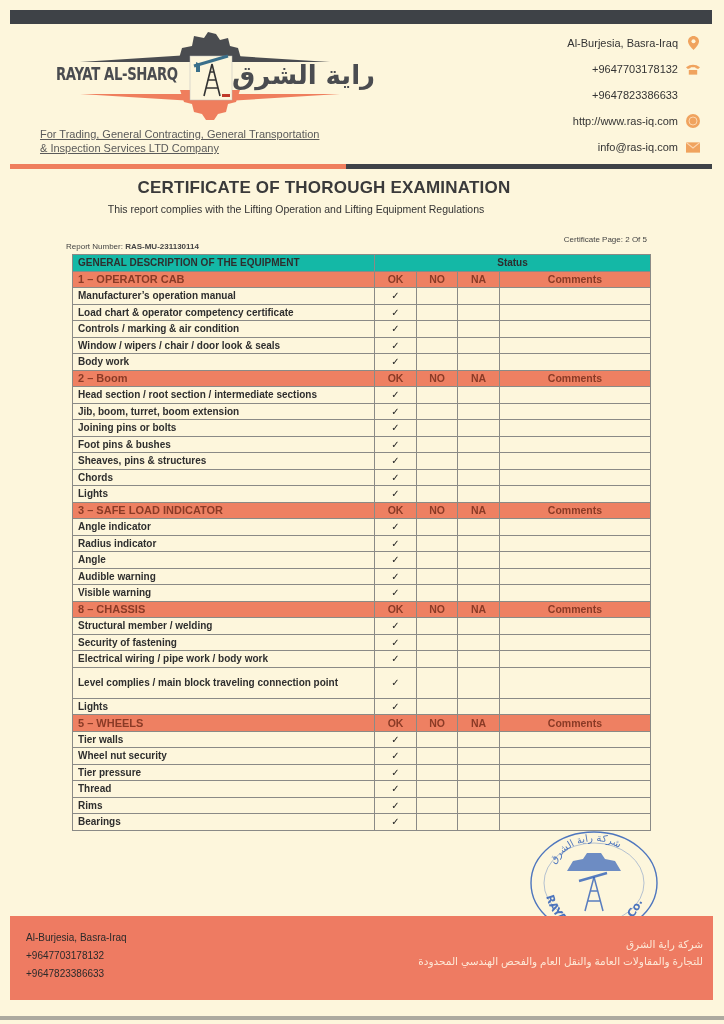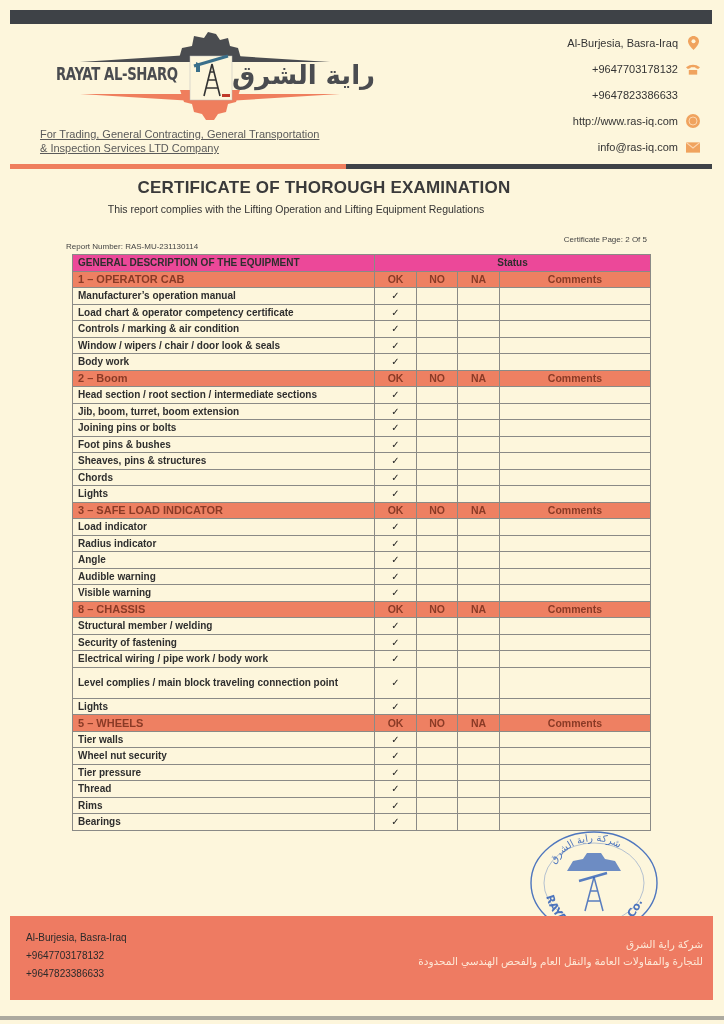--- a/index.html
+++ b/index.html
@@ -23,27 +23,27 @@
   .contact-row .ci { width: 14px; height: 14px; display: inline-flex; align-items: center; justify-content: center; }
   .contact-row .ci-empty { width: 14px; height: 14px; }
 
   .rule-orange { position: absolute; left: 10px; top: 164px; width: 336px; height: 5px; background: #ef7e5d; }
   .rule-dark { position: absolute; left: 346px; top: 164px; width: 366px; height: 5px; background: #3e4247; }
 
   .title { position: absolute; left: 0; top: 178px; width: 648px; text-align: center; font-size: 17px; font-weight: bold; color: #3a3a3a; letter-spacing: 0.2px; }
   .subtitle { position: absolute; left: 0; top: 203px; width: 592px; text-align: center; font-size: 10.5px; color: #333; }
 
   .report-no { position: absolute; left: 66px; top: 242px; font-size: 8px; color: #444; }
-  .report-no b { font-weight: normal; }
+  .report-no b { font-weight: bold; }
   .cert-page { position: absolute; right: 77px; top: 235px; font-size: 8px; color: #444; }
 
   table.exam { position: absolute; left: 72px; top: 254px; width: 578px; border-collapse: collapse; table-layout: fixed; font-size: 10px; }
   table.exam td { border: 1px solid #8a8a86; height: 16.5px; padding: 0 5px; font-weight: bold; color: #2e2e2e; vertical-align: middle; }
   table.exam td.c { text-align: center; padding: 0; }
-  table.exam tr.hdr td { background: #ec4899; }
+  table.exam tr.hdr td { background: #14b8a6; }
   table.exam tr.sec td { background: #ee8062; color: #8a3a26; font-size: 10.5px; }
   table.exam tr.sec td.sec-title { font-size: 11px; }
   table.exam tr.tall td { height: 31px; line-height: 14px; }
   .chk { font-weight: normal; font-size: 10px; color: #222; }
 
   .footer { position: absolute; left: 10px; top: 916px; width: 703px; height: 84px; background: #ee7b62; }
   .footer .f-left { position: absolute; left: 16px; top: 13px; font-size: 10px; color: #2a2a2a; line-height: 18px; }
   .footer .f-right { position: absolute; right: 10px; top: 20px; text-align: right; direction: rtl; font-size: 10.5px; color: #fde8d6; line-height: 17px; }
   .bottom-bar { position: absolute; left: 0; top: 1016px; width: 724px; height: 4px; background: #777; opacity: 0.6; }
 
@@ -248,21 +248,21 @@
         <td></td>
       </tr>
       <tr class="sec">
         <td class="sec-title">3 – SAFE LOAD INDICATOR</td>
         <td class="c">OK</td>
         <td class="c">NO</td>
         <td class="c">NA</td>
         <td class="c">Comments</td>
       </tr>
       <tr>
-        <td>Load indicator</td>
+        <td>Angle indicator</td>
         <td class="c"><span class="chk">✓</span></td>
         <td class="c"></td>
         <td class="c"></td>
         <td></td>
       </tr>
       <tr>
         <td>Radius indicator</td>
         <td class="c"><span class="chk">✓</span></td>
         <td class="c"></td>
         <td class="c"></td>

